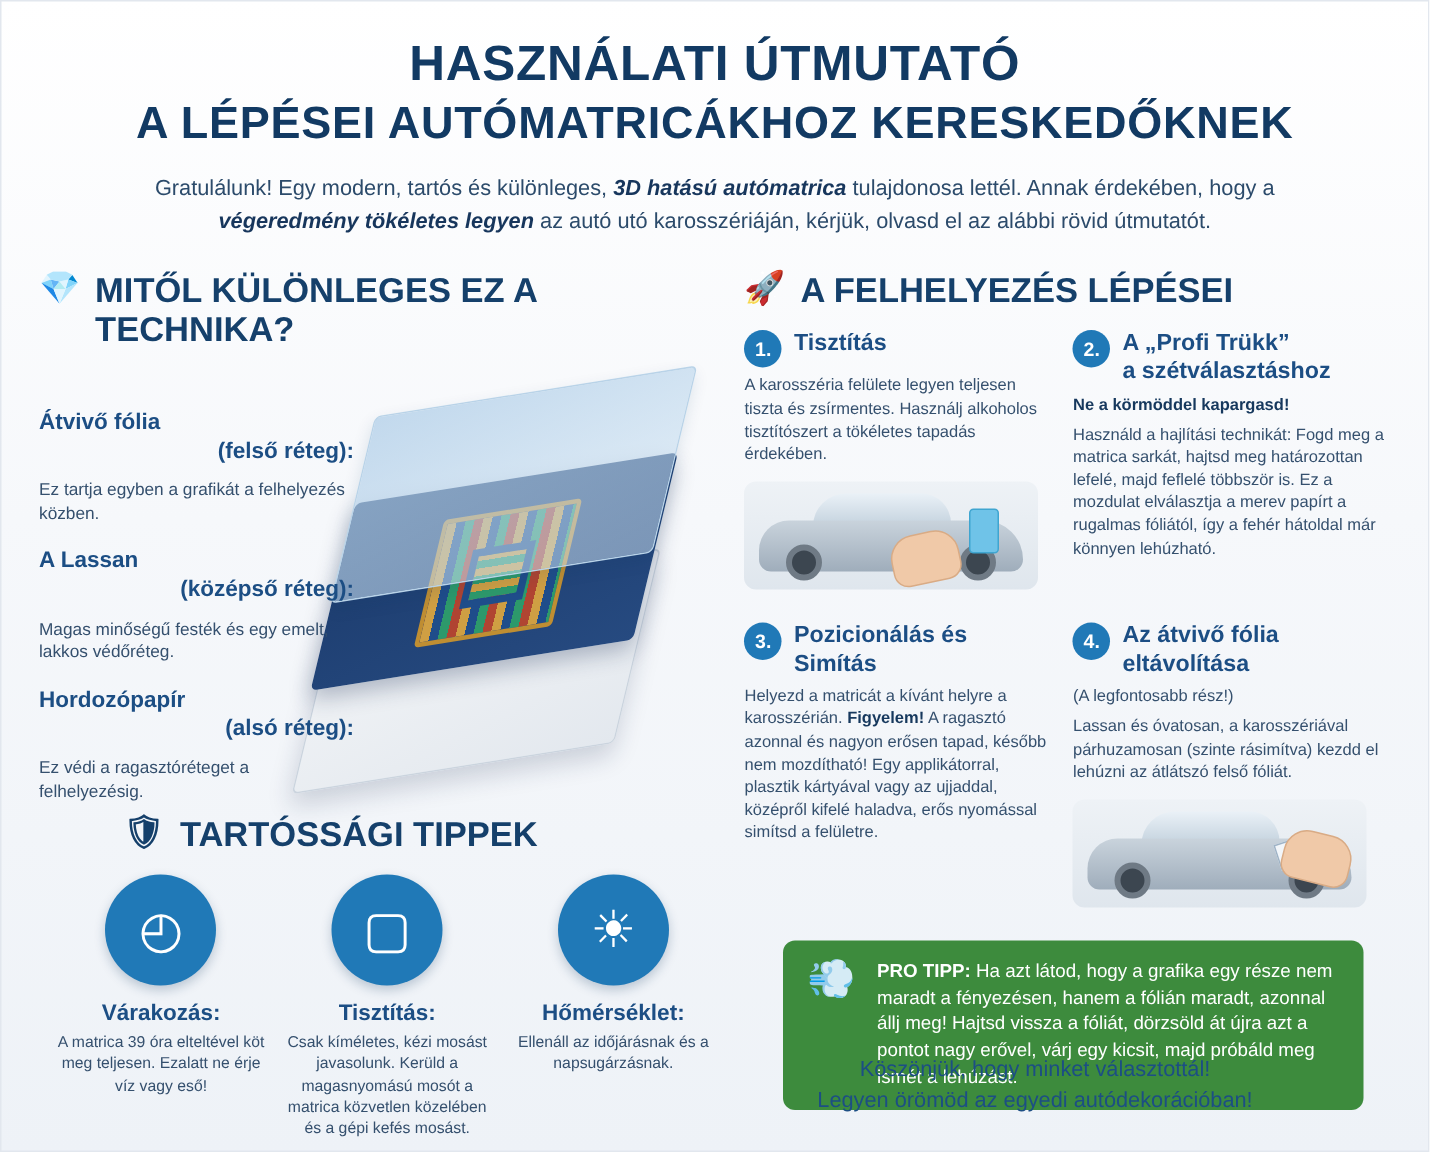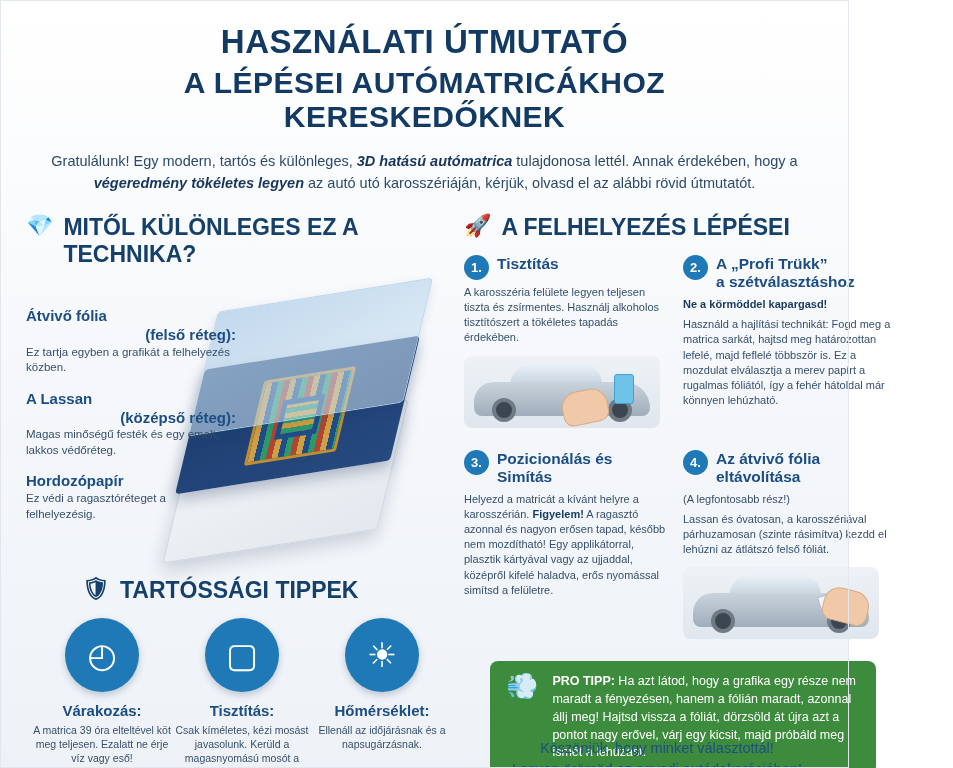--- a/index.html
+++ b/index.html
@@ -8,21 +8,21 @@
     background: #ffffff;
   }
   body {
     width: 953px; height: 768px;
     font-family: "Liberation Sans", sans-serif;
     color: #173a5e;
     overflow: hidden;
   }
   .page {
     position: relative;
-    width: 849px; height: 768px;
+    width: 953px; height: 768px;
     background: linear-gradient(180deg, #ffffff 0%, #f6f8fb 45%, #eef2f7 100%);
     padding: 0;
   }
   .page:after{
     content:"";
     position:absolute; inset:0;
     border:1px solid #e2e7ee;
     pointer-events:none;
   }
 
@@ -100,21 +100,21 @@
     background: repeating-linear-gradient(0deg,#2e9e6b 0 5px,#d9a441 5px 10px);
   }
 
   .layer-labels { position: absolute; left: 0; top: 34px; width: 210px; }
   .layer-item { margin-bottom: 14px; }
   .layer-item h4 {
     margin: 0; font-size: 15px; font-weight: bold; color: #1c4e84; line-height: 1.25;
   }
   .layer-item h4 .sub { display: block; text-align: right; }
   .layer-item p {
-    margin: 0 0 0; font-size: 11.5px; line-height: 1.35; color: #35506e;
+    margin: 10px 0 0; font-size: 11.5px; line-height: 1.35; color: #35506e;
   }
 
   
   .tips-head { margin-top: 4px; padding-left: 56px; }
   .tips-row { display: flex; justify-content: space-around; margin-top: 14px; padding: 0 6px; }
   .tip { width: 140px; text-align: center; }
   .tip-circle {
     width: 74px; height: 74px; border-radius: 50%;
     background: #2079b7; margin: 0 auto 10px;
     display: flex; align-items: center; justify-content: center;
@@ -232,20 +232,21 @@
           <div class="layer-item">
             <h4>
               <span>A Lassan</span>
               <span class="sub">(középső réteg):</span>
             </h4>
             <p>Magas minőségű festék és egy emelt, lakkos védőréteg.</p>
           </div>
           <div class="layer-item">
             <h4>
               <span>Hordozópapír</span>
+              <span class="sub">(alsó réteg):</span>
             </h4>
             <p>Ez védi a ragasztóréteget a felhelyezésig.</p>
           </div>
         </div>
       </div>
 
       <div class="section-head tips-head">
         <span class="emoji">🛡</span>
         <span class="htxt">TARTÓSSÁGI TIPPEK</span>
       </div>

